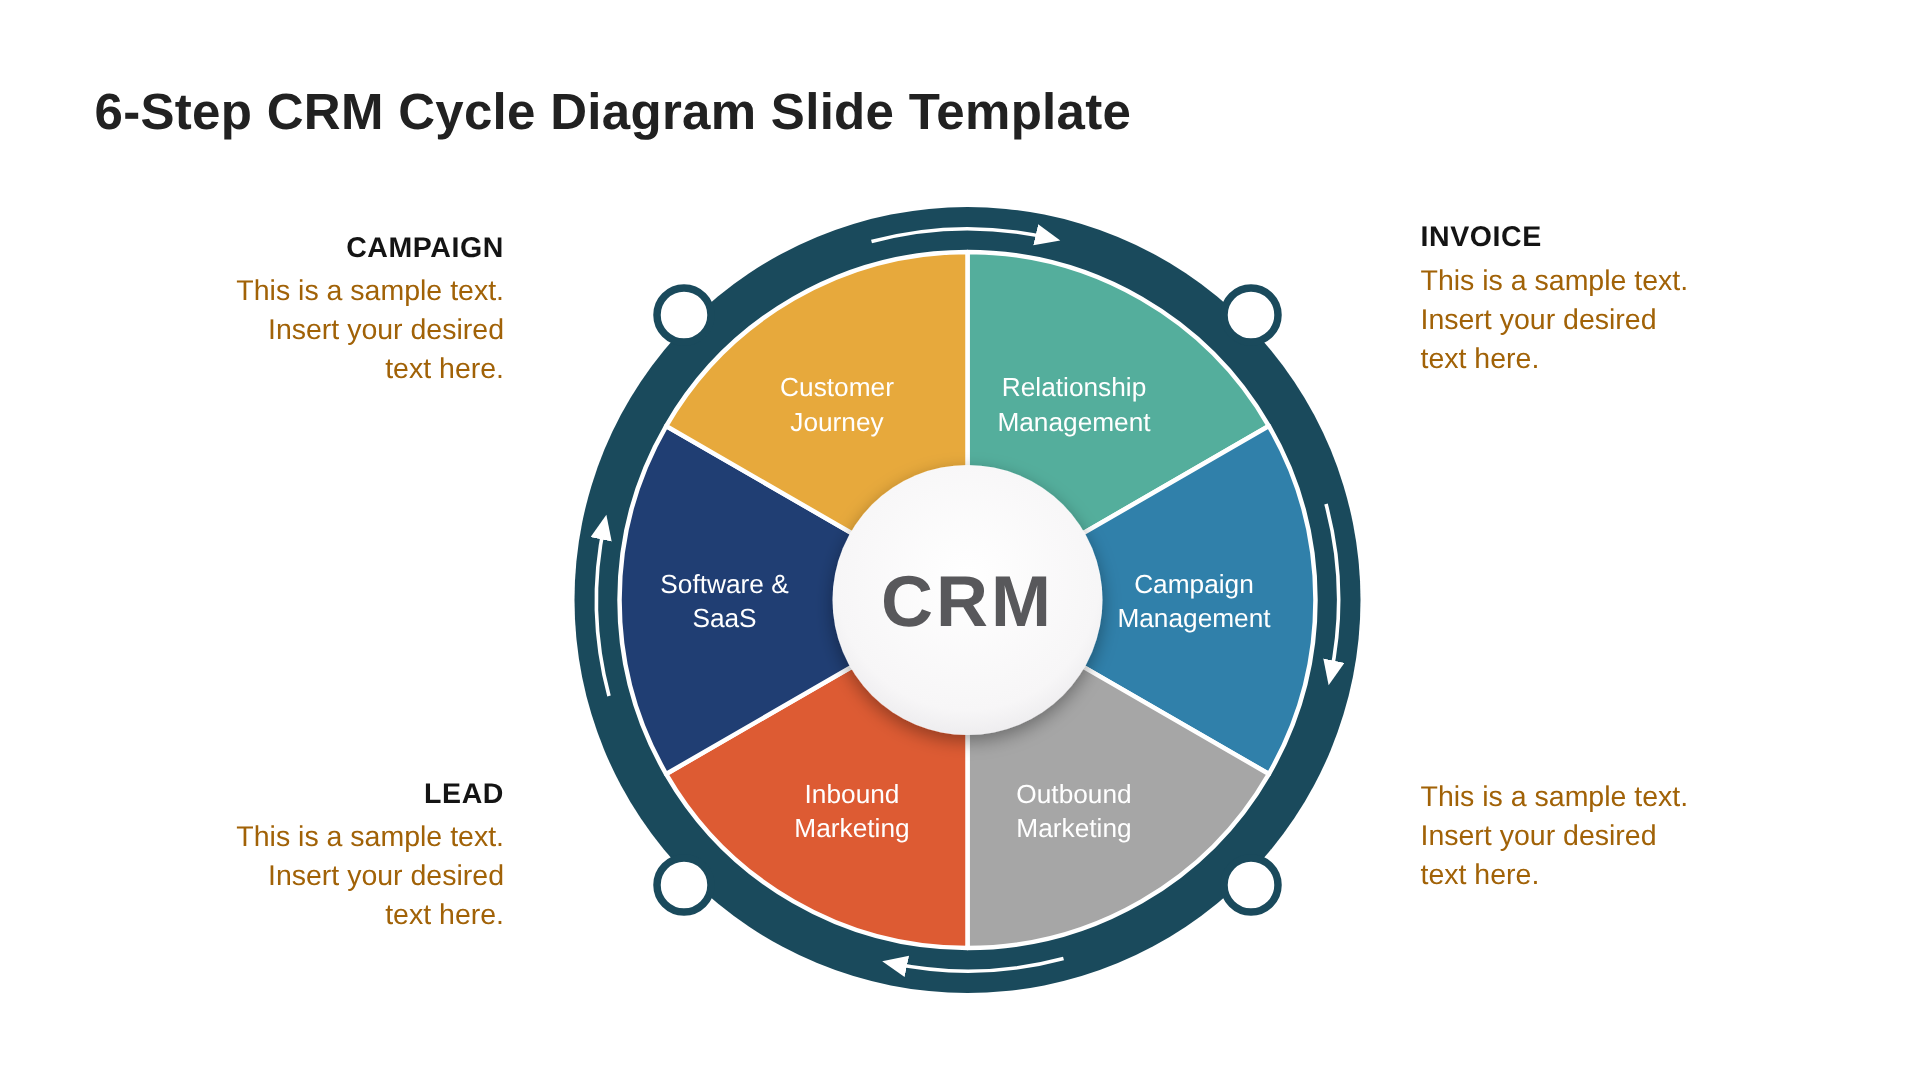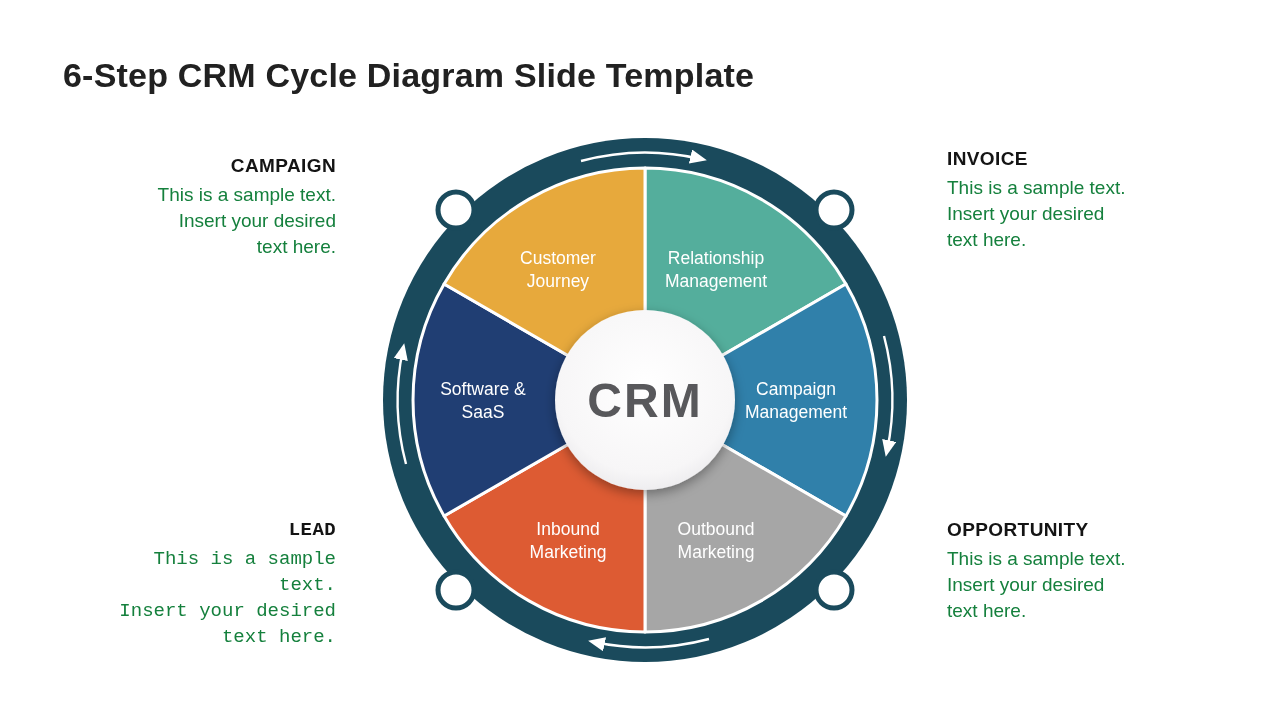--- a/index.html
+++ b/index.html
@@ -8,25 +8,25 @@
     font-family:"Liberation Sans", sans-serif;
   }
   .slide-title{
     position:absolute;left:63px;top:56px;
     font-size:34px;font-weight:600;color:#212121;letter-spacing:.2px;
   }
   .callout{position:absolute;width:228px;}
   .callout .heading{
     margin:0 0 5px 0;font-size:19px;font-weight:700;color:#141414;letter-spacing:.4px;
   }
-  .callout .line{font-size:19px;color:#15803d;line-height:26px;}
+  .callout .line{font-size:19px;color:#a16207;line-height:26px;}
   .align-right{text-align:right;}
   #callout-campaign{left:108px;top:155px;}
   #callout-invoice{left:947px;top:148px;}
-  #callout-lead{left:108px;top:519px;font-family:Liberation Mono, monospace;}
+  #callout-lead{left:108px;top:519px;}
   #callout-opportunity{left:947px;top:519px;}
   svg.diagram{position:absolute;left:0;top:0;}
   .seg-label{fill:#ffffff;font-size:17.5px;font-family:"Liberation Sans",sans-serif;}
   .crm-label{
     fill:#58585b;font-size:48px;font-weight:700;letter-spacing:2px;
     font-family:"Liberation Sans",sans-serif;
   }
   .cycle-arrow{fill:none;stroke:#ffffff;stroke-width:2.4;}
 </style>
 </head>
@@ -49,21 +49,20 @@
 </div>
 
 <div class="callout align-right" id="callout-lead">
   <div class="heading">LEAD</div>
   <div class="line">This is a sample text.</div>
   <div class="line">Insert your desired</div>
   <div class="line">text here.</div>
 </div>
 
 <div class="callout" id="callout-opportunity">
-  <div class="heading">OPPORTUNITY</div>
   <div class="line">This is a sample text.</div>
   <div class="line">Insert your desired</div>
   <div class="line">text here.</div>
 </div>
 
 <svg class="diagram" width="1280" height="720" viewBox="0 0 1280 720">
   <defs>
     <marker id="arrowhead" markerWidth="9" markerHeight="9" refX="4.5" refY="3" orient="auto">
       <path d="M0,0 L7,3 L0,6 Z" fill="#ffffff"></path>
     </marker>

